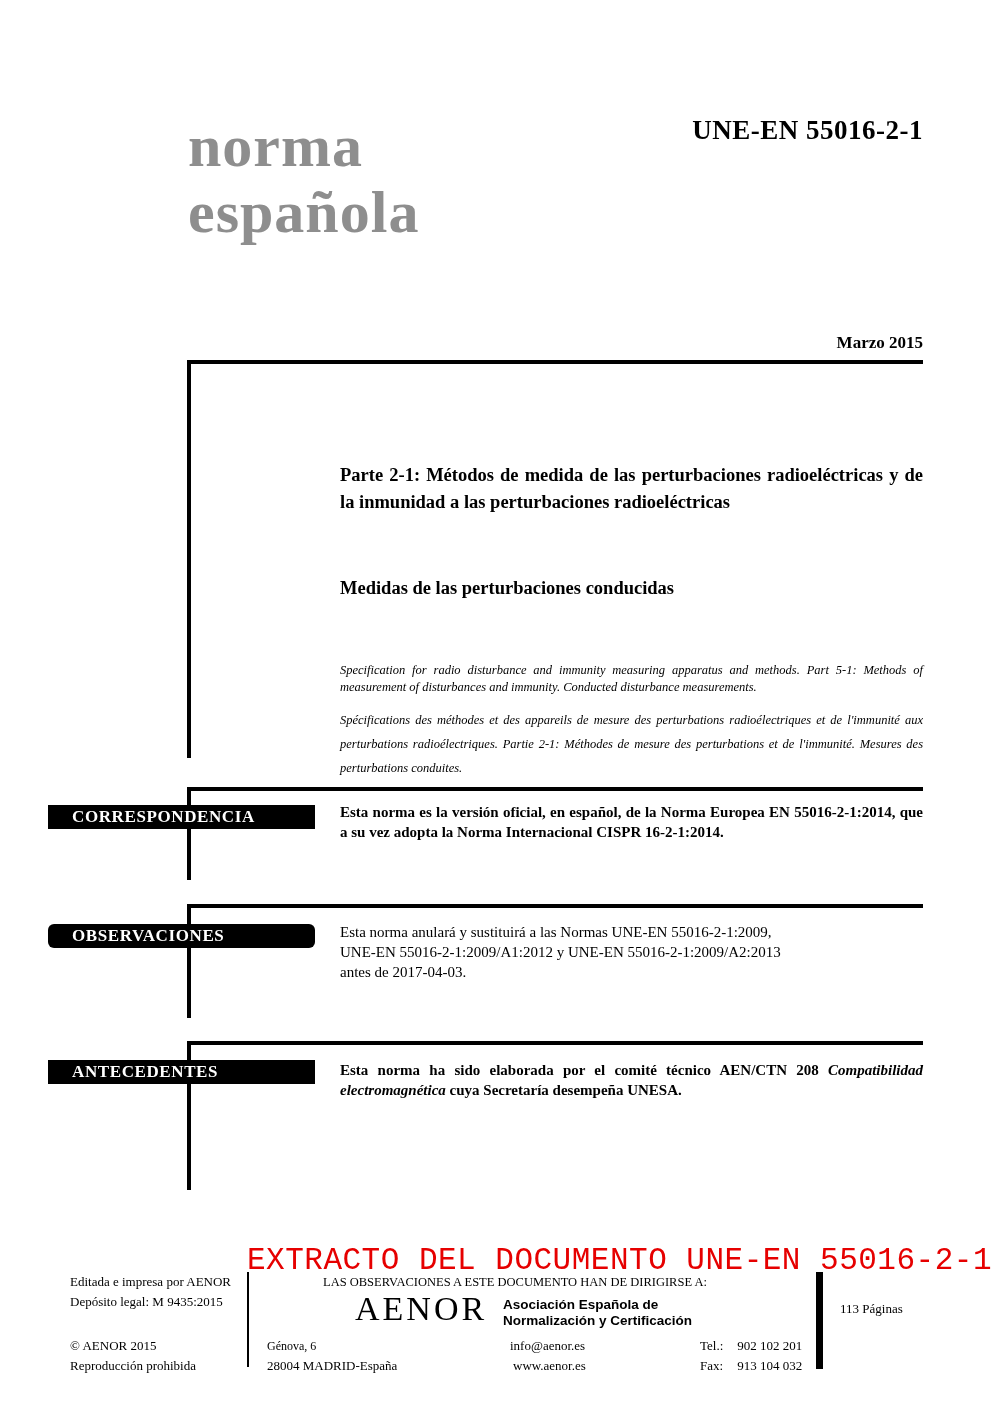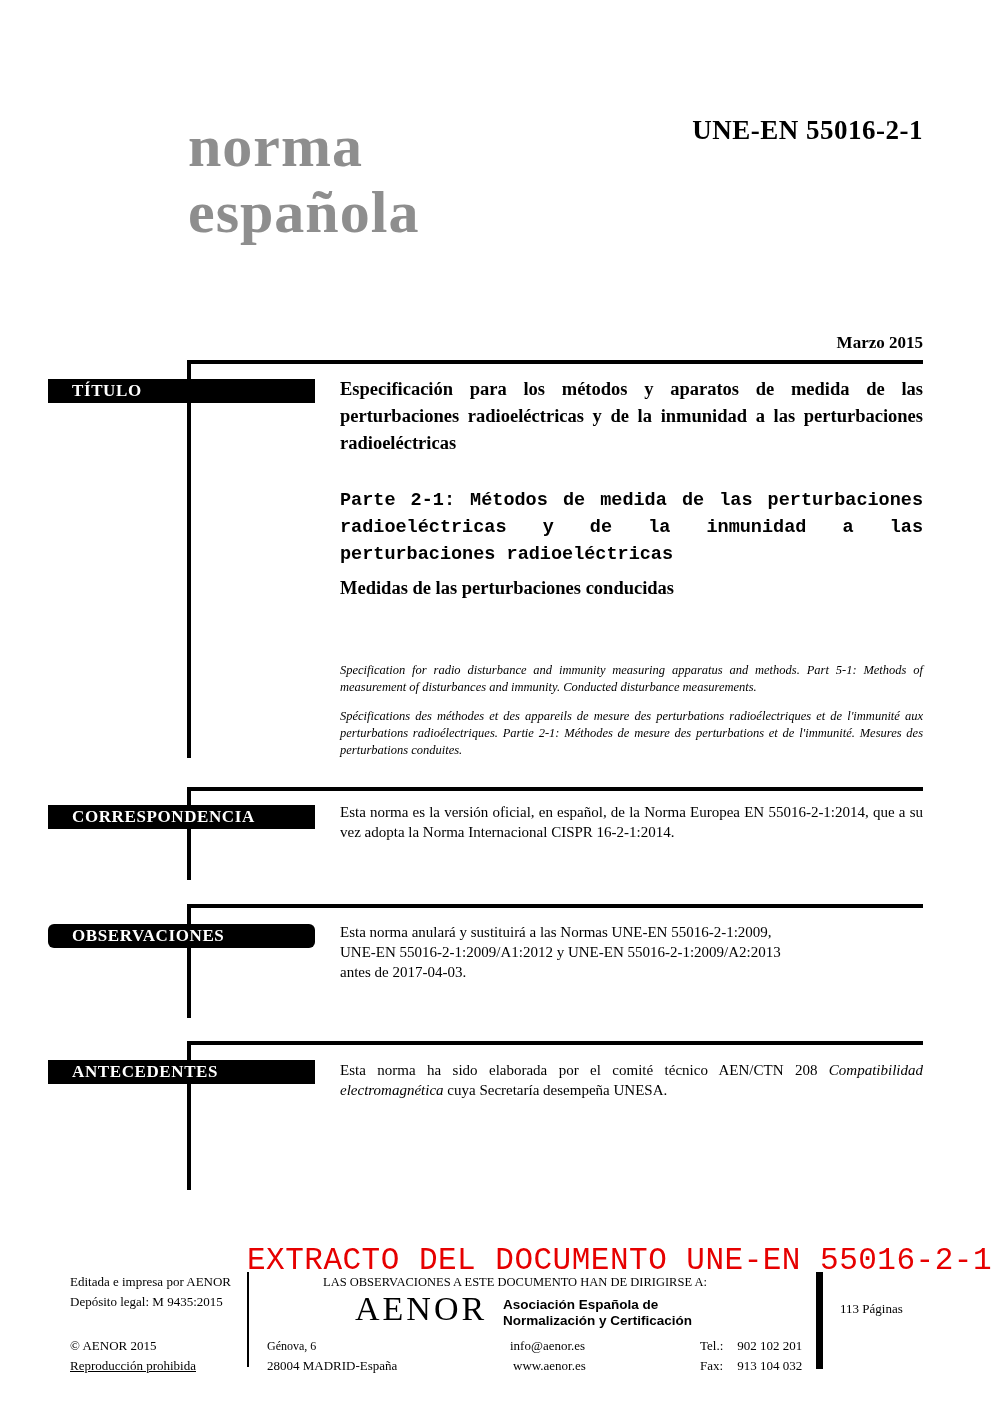--- a/index.html
+++ b/index.html
@@ -66,20 +66,21 @@
   .lang-para{
     font-style:italic;
     font-size:12.5px;line-height:16.5px;
     text-align:justify;
     margin:0;
   }
   .info-para{
     font-size:15px;line-height:20px;
     text-align:justify;
     margin:0;
+    font-weight:bold;
   }
   .info-line{display:block;font-size:15px;line-height:20px;}
 
   
   .extracto{
     left:0;right:0;top:1208px;
     text-align:right;
     font-family:Liberation Mono, monospace;
     font-size:31px;
     letter-spacing:0.5px;
@@ -118,50 +119,48 @@
 
   <div class="abs rule" style="top:325px;"></div>
   <div class="abs vline" style="top:325px;height:398px;"></div>
   <div class="abs rule" style="top:752px;"></div>
   <div class="abs vline" style="top:752px;height:93px;"></div>
   <div class="abs rule" style="top:869px;"></div>
   <div class="abs vline" style="top:869px;height:114px;"></div>
   <div class="abs rule" style="top:1006px;"></div>
   <div class="abs vline" style="top:1006px;height:149px;"></div>
 
-  <div class="abs label-box" style="top:344px;">TÍTULO</div>
   <div class="abs label-box" style="top:770px;">CORRESPONDENCIA</div>
   <div class="abs label-box" style="top:889px;border-radius:6px;">OBSERVACIONES</div>
   <div class="abs label-box" style="top:1025px;">ANTECEDENTES</div>
 
-  <p class="abs body-col title-para" style="top:341px;">Especificación para los métodos y aparatos de medida de las perturbaciones radioeléctricas y de la inmunidad a las perturbaciones radioeléctricas</p>
-  <p class="abs body-col title-para" style="top:452px;font-family:Liberation Mono, monospace;">Parte 2-1: Métodos de medida de las perturbaciones radioeléctricas y de la inmunidad a las perturbaciones radioeléctricas</p>
+  <p class="abs body-col title-para" style="top:427px;">Parte 2-1: Métodos de medida de las perturbaciones radioeléctricas y de la inmunidad a las perturbaciones radioeléctricas</p>
   <p class="abs body-col subtitle-para" style="top:540px;">Medidas de las perturbaciones conducidas</p>
   <p class="abs body-col lang-para" style="top:627px;">Specification for radio disturbance and immunity measuring apparatus and methods. Part 5-1: Methods of measurement of disturbances and immunity. Conducted disturbance measurements.</p>
-  <p class="abs body-col lang-para" style="top:673px;line-height:17px;">Spécifications des méthodes et des appareils de mesure des perturbations radioélectriques et de l'immunité aux perturbations radioélectriques. Partie 2-1: Méthodes de mesure des perturbations et de l'immunité. Mesures des perturbations conduites.</p>
+  <p class="abs body-col lang-para" style="top:673px;line-height:24px;">Spécifications des méthodes et des appareils de mesure des perturbations radioélectriques et de l'immunité aux perturbations radioélectriques. Partie 2-1: Méthodes de mesure des perturbations et de l'immunité. Mesures des perturbations conduites.</p>
 
   <p class="abs body-col info-para" style="top:767px;">Esta norma es la versión oficial, en español, de la Norma Europea EN 55016-2-1:2014, que a su vez adopta la Norma Internacional CISPR 16-2-1:2014.</p>
 
   <div class="abs body-col" style="top:887px;">
     <span class="info-line">Esta norma anulará y sustituirá a las Normas UNE-EN 55016-2-1:2009,</span>
     <span class="info-line">UNE-EN 55016-2-1:2009/A1:2012 y UNE-EN 55016-2-1:2009/A2:2013</span>
     <span class="info-line">antes de 2017-04-03.</span>
   </div>
 
   <p class="abs body-col info-para" style="top:1025px;"><span>Esta norma ha sido elaborada por el comité técnico AEN/CTN 208 </span><span style="font-style:italic;">Compatibilidad electromagnética</span><span> cuya Secretaría desempeña UNESA.</span></p>
 
   <div class="abs extracto">EXTRACTO DEL DOCUMENTO UNE-EN 55016-2-1</div>
 
   <div class="abs ft" style="left:70px;top:1237px;">
     <span class="info-line" style="font-size:13px;">Editada e impresa por AENOR</span>
     <span class="info-line" style="font-size:13px;">Depósito legal: M 9435:2015</span>
   </div>
   <div class="abs ft" style="left:70px;top:1301px;">
     <span class="info-line" style="font-size:13px;">© AENOR 2015</span>
-    <span class="info-line" style="font-size:13px;text-decoration:underline;">Reproducción prohibida</span>
+    <span class="info-line" style="font-size:13px;">Reproducción prohibida</span>
   </div>
 
   <div class="abs ft-divider-thin"></div>
   <div class="abs ft-divider-thick"></div>
 
   <div class="abs ft" style="left:323px;top:1239px;font-size:12.5px;">LAS OBSERVACIONES A ESTE DOCUMENTO HAN DE DIRIGIRSE A:</div>
 
   <div class="abs aenor-logo">AENOR</div>
   <div class="abs aenor-name">
     <div>Asociación Española de</div>

